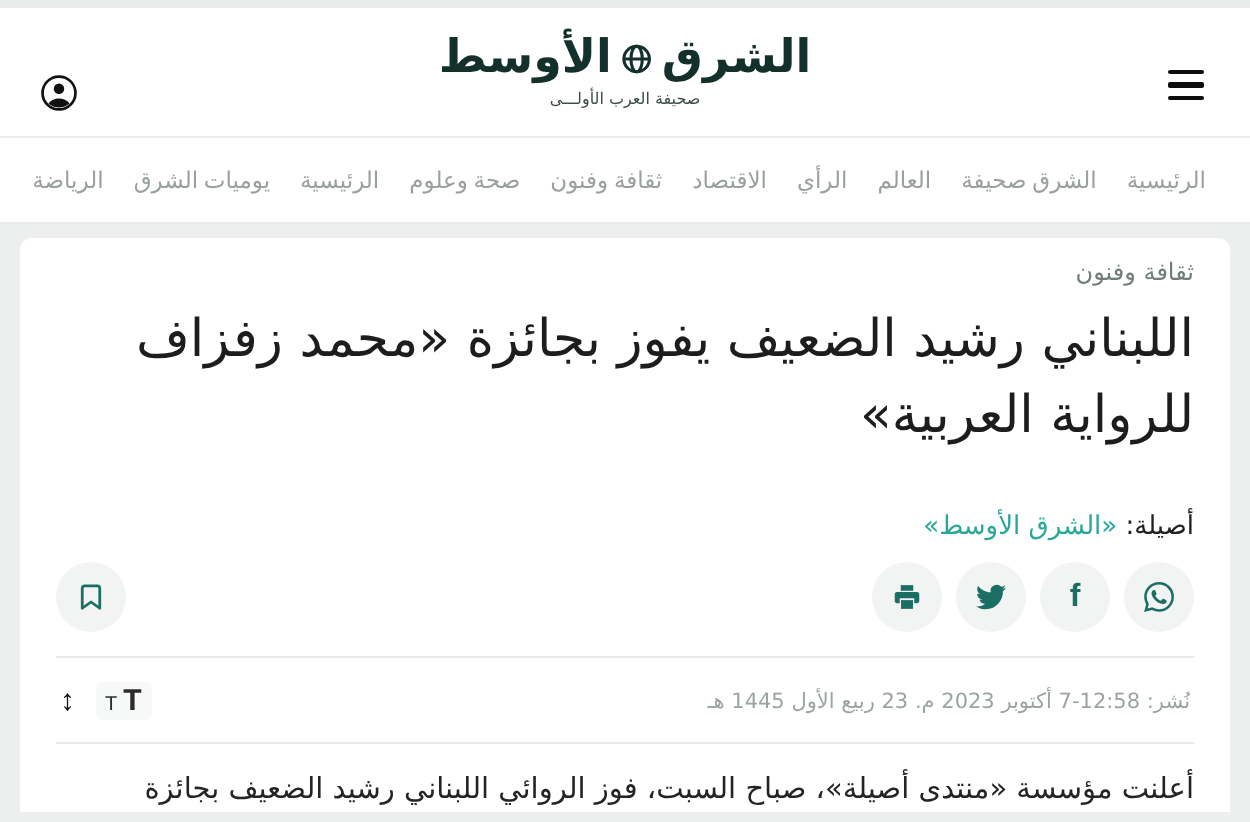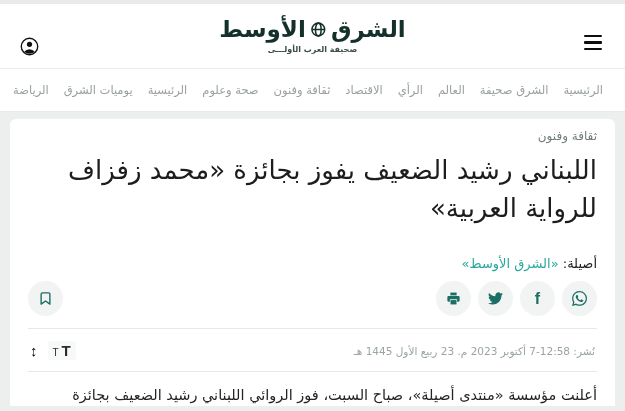--- a/index.html
+++ b/index.html
@@ -19,38 +19,38 @@
   .logo {
     position:absolute; left:50%; top:14px; transform:translateX(-50%);
     text-align:center; text-decoration:none; color:#14302a; display:block;
   }
   .logo-row {
     direction:rtl; display:flex; align-items:center; justify-content:center; gap:3px;
     font-weight:bold; font-size:23px; line-height:1; color:#14302a; white-space:nowrap;
   }
   .logo-globe { width:17px; height:17px; margin:0 1px; }
   .logo-tagline {
-    direction:rtl; font-size:8px; color:#3c4c48; margin-top:4px; letter-spacing:0.5px;font-weight:bold;
+    direction:rtl; font-size:8px; color:#3c4c48; margin-top:4px; letter-spacing:0.5px;
   }
   .menu-btn {
     position:absolute; right:23px; top:31px; width:18px; height:15px;
     background:none; border:none; cursor:pointer; padding:0;
     display:flex; flex-direction:column; justify-content:space-between;
   }
   .menu-btn span { display:block; height:2.4px; width:18px; background:#0e0e0e; border-radius:1px; }
 
   
   .nav {
     direction:rtl; height:44px; background:#ffffff;
     border-top:1px solid #ececec; border-bottom:1px solid #e8eaea;
     display:flex; align-items:center; gap:15px;
     padding:0 22px 0 0; white-space:nowrap; overflow:hidden;
   }
   .nav-item {
-    font-size:11.5px; color:#9aa0a0; text-decoration:none; flex:0 0 auto; cursor:pointer;
+    font-size:11.5px; color:#9aa0a0; text-decoration:none; flex:0 0 auto; cursor:pointer;font-family:Liberation Serif, serif;
   }
 
   
   .content { padding:7px 10px 0 10px; background:#edefee; height:294px; }
   .card {
     direction:rtl; background:#ffffff; border-radius:6px 6px 0 0;
     height:100%; padding:10px 18px 0 18px; overflow:hidden;
   }
   .category { font-size:12px; color:#6e7d79; cursor:default; }
   .headline {

